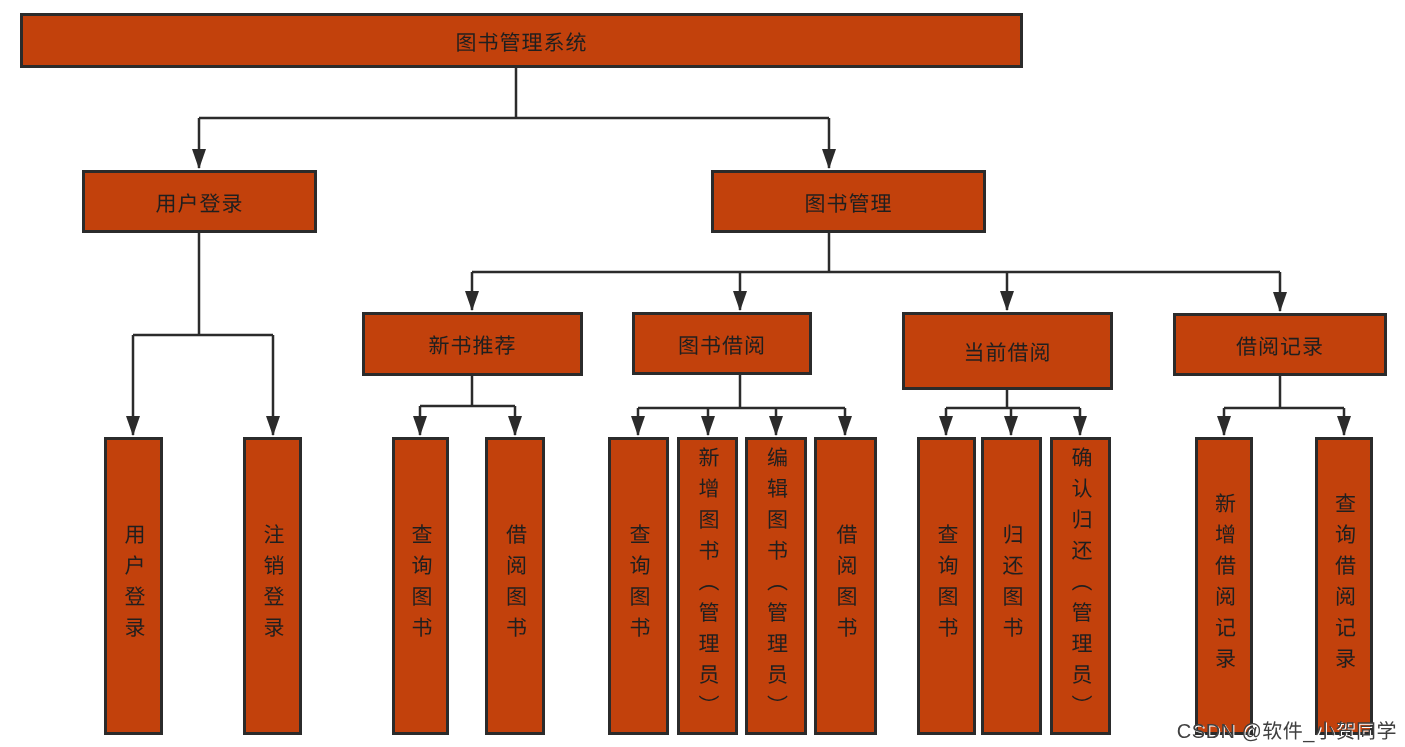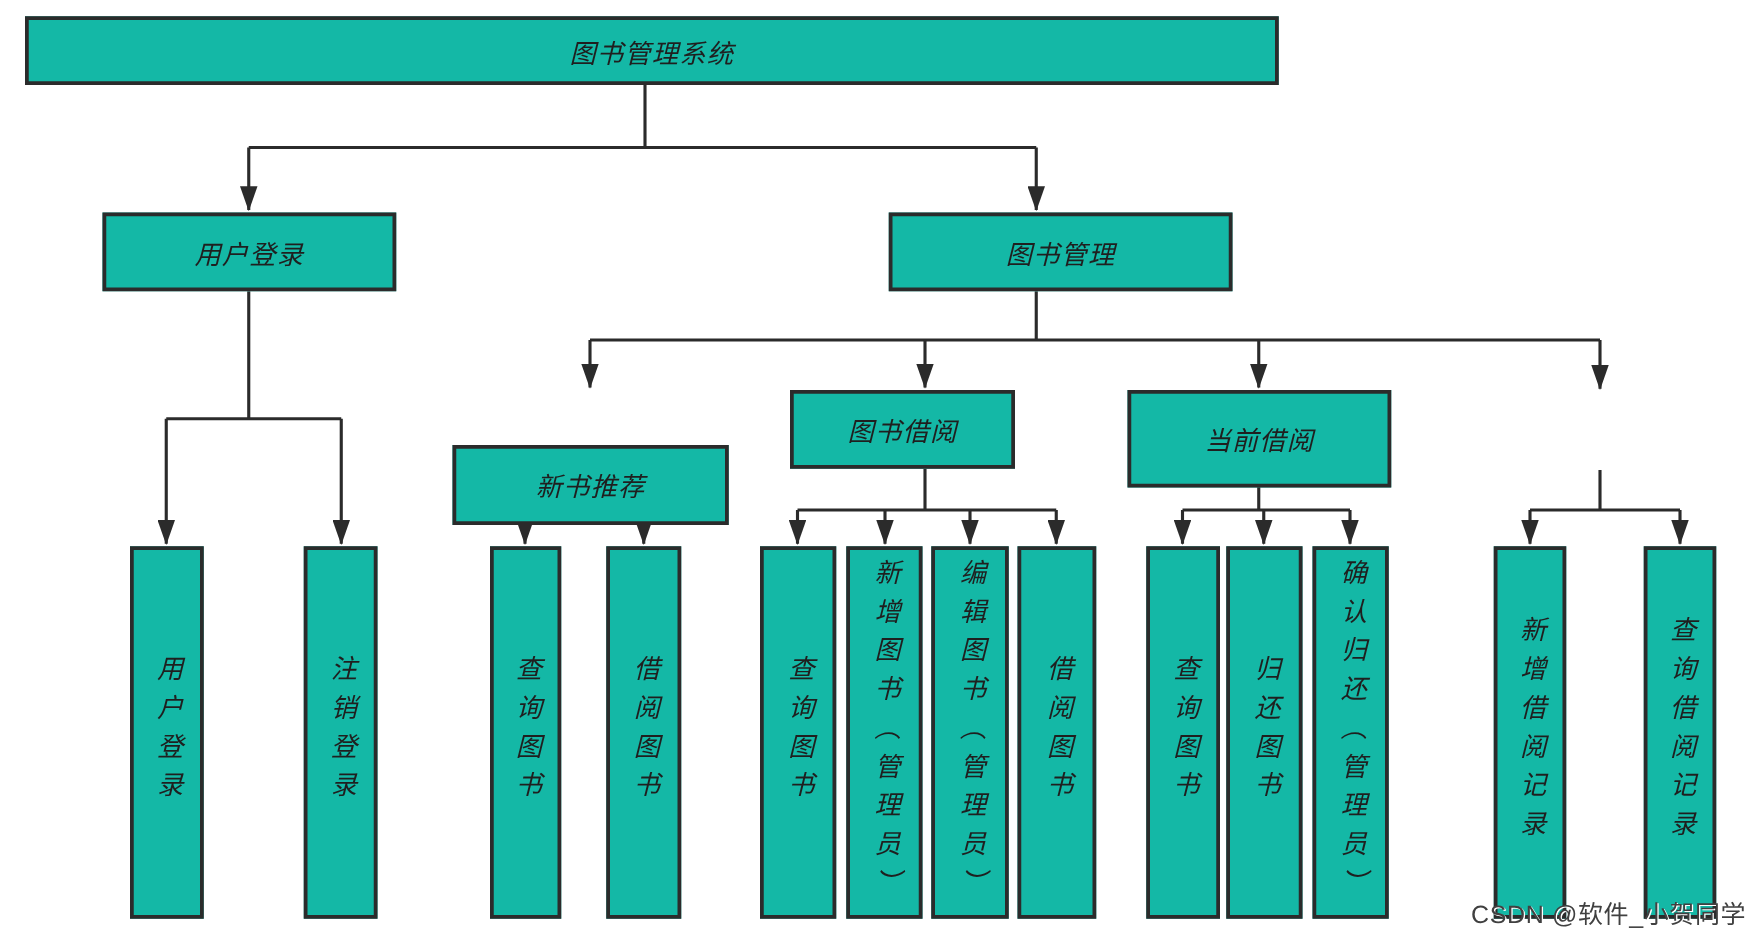--- a/index.html
+++ b/index.html
@@ -8,27 +8,26 @@
     width:1405px;height:747px;
     background:#ffffff;
     font-family:"Liberation Sans","DejaVu Sans",sans-serif;
     overflow:hidden;
   }
   svg.wires{position:absolute;left:0;top:0;z-index:1;}
   .node{
     position:absolute;
     box-sizing:border-box;
     border:3px solid #2b2b2b;
-    background:#14b8a6;
+    background:#c2410c;
     display:flex;align-items:center;justify-content:center;
     color:#1f1f1f;
     font-size:21px;
     letter-spacing:1px;
     z-index:2;
-    font-style:italic;
   }
   .leaf{
     writing-mode:vertical-rl;
     text-orientation:mixed;
     letter-spacing:10px;
     font-size:21px;
     line-height:1;
   }
   .watermark{
     position:absolute;
@@ -93,23 +92,24 @@
       <path d="M1224,408 V435" marker-end="url(#arrow)"></path>
       <path d="M1344,408 V435" marker-end="url(#arrow)"></path>
     </g>
   </svg>
 
   <div class="node" style="left:20px;top:13px;width:1003px;height:55px;">图书管理系统</div>
 
   <div class="node" style="left:82px;top:170px;width:235px;height:63px;">用户登录</div>
   <div class="node" style="left:711px;top:170px;width:275px;height:63px;">图书管理</div>
 
-  <div class="node" style="left:362px;top:312px;width:221px;height:64px;margin-top:44px;">新书推荐</div>
+  <div class="node" style="left:362px;top:312px;width:221px;height:64px;">新书推荐</div>
   <div class="node" style="left:632px;top:312px;width:180px;height:63px;">图书借阅</div>
   <div class="node" style="left:902px;top:312px;width:211px;height:78px;">当前借阅</div>
+  <div class="node" style="left:1173px;top:313px;width:214px;height:63px;">借阅记录</div>
 
   <div class="node leaf" style="left:104px;top:437px;width:59px;height:298px;">用户登录</div>
   <div class="node leaf" style="left:243px;top:437px;width:59px;height:298px;">注销登录</div>
 
   <div class="node leaf" style="left:392px;top:437px;width:57px;height:298px;">查询图书</div>
   <div class="node leaf" style="left:485px;top:437px;width:60px;height:298px;">借阅图书</div>
 
   <div class="node leaf" style="left:608px;top:437px;width:61px;height:298px;">查询图书</div>
   <div class="node leaf" style="left:677px;top:437px;width:61px;height:298px;">新增图书（管理员）</div>
   <div class="node leaf" style="left:745px;top:437px;width:62px;height:298px;">编辑图书（管理员）</div>

